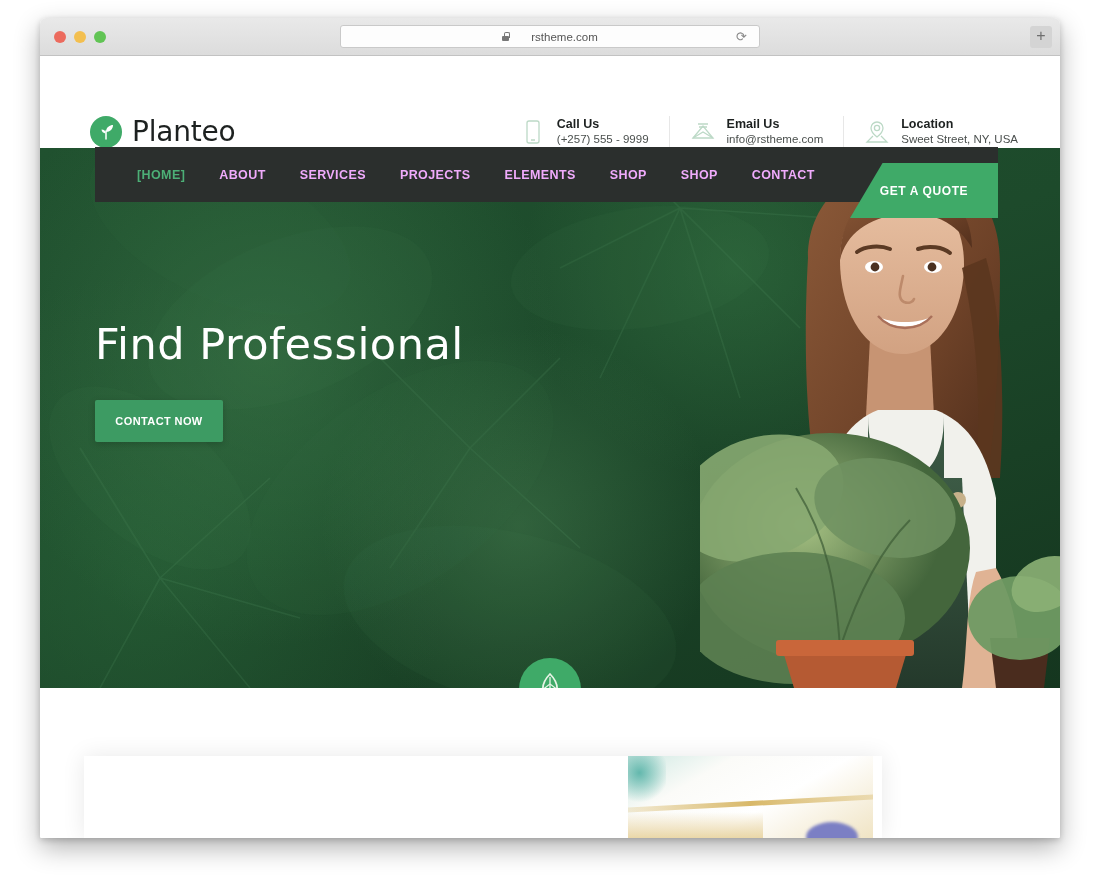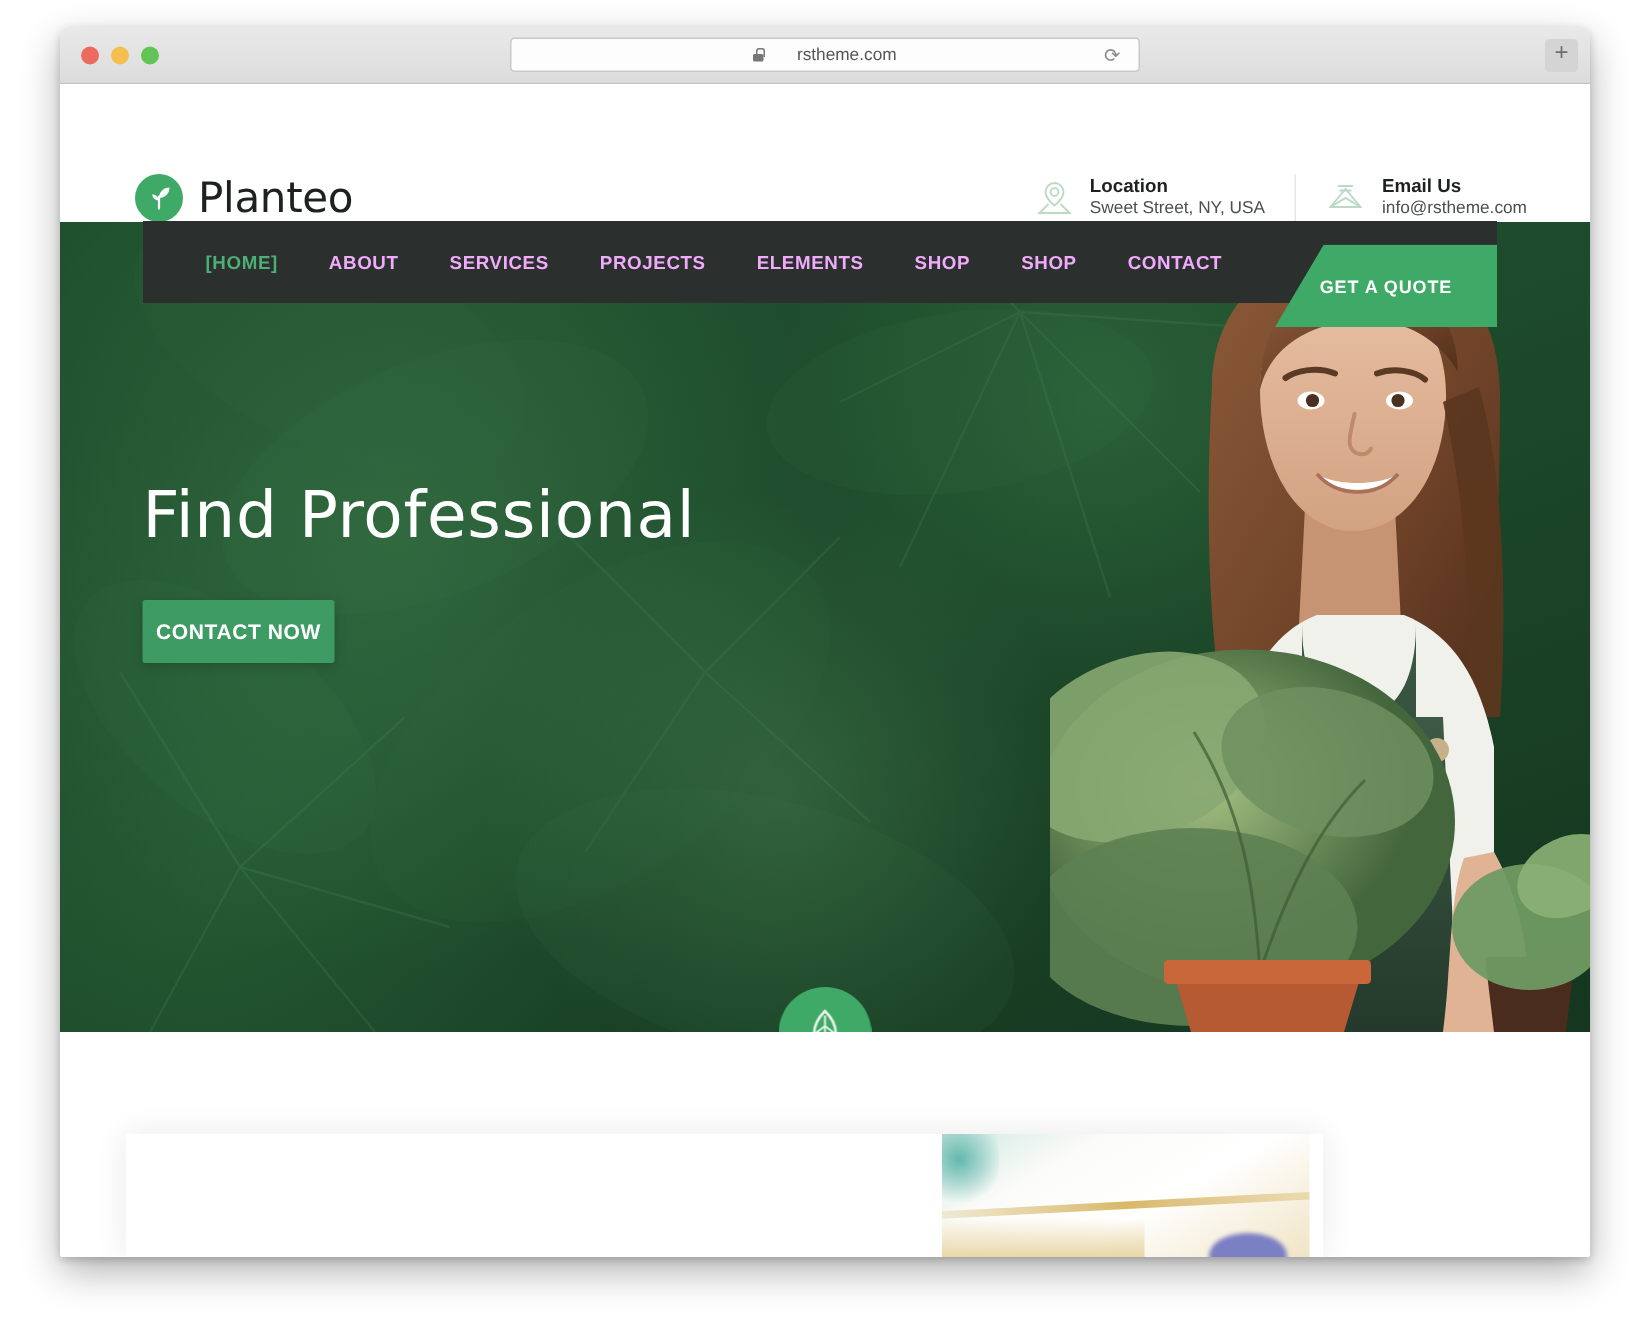--- a/index.html
+++ b/index.html
@@ -157,21 +157,21 @@
   .hero-title {
     font-size: 66px; color: #ffffff; font-weight: bold;
     font-family: "DejaVu Sans", sans-serif; letter-spacing: 2px;
     line-height: 1.05; margin-top: 6px;
   }
   .hero-cta {
     margin-top: 34px;
     display: inline-flex; align-items: center; justify-content: center;
     width: 128px; height: 42px;
     background: #3d9b63;
-    color: #ffffff; font-size: 14px; font-weight: bold; letter-spacing: 0.4px;
+    color: #ffffff; font-size: 11px; font-weight: bold; letter-spacing: 0.4px;
     border-radius: 2px;
     box-shadow: 0 2px 7px rgba(0,0,0,0.18);
   }
 
   .leaf-badge {
     position: absolute; left: 50%; transform: translateX(-50%);
     bottom: -32px;
     width: 62px; height: 62px; border-radius: 50%;
     background: #3faa68;
     display: flex; align-items: center; justify-content: center;
@@ -243,47 +243,59 @@
             <path d="M10 17 V9" stroke="#fff" stroke-width="1.5" fill="none" stroke-linecap="round"></path>
             <path d="M10 10 C10 5,14 3,17 3 C17 7,14 10,10 10 Z" fill="#fff"></path>
             <path d="M9.6 11.5 C7.5 11.5,5.5 9.8,5.5 7.6 C8 7.6,9.8 9.2,9.6 11.5 Z" fill="#fff"></path>
           </svg>
         </span>
         <span class="logo-text">Planteo</span>
       </div>
 
       <div class="contact-group">
 
-
         <div class="contact-item">
           <span class="contact-icon">
             <svg width="26" height="28" viewBox="0 0 26 28" fill="none" stroke="#bcd9c6" stroke-width="1.3">
-              <path d="M13 4 C16.3 4,19 6.7,19 10 C19 14.5,13 19,13 19 C13 19,7 14.5,7 10 C7 6.7,9.7 4,13 4 Z"></path>
-              <circle cx="13" cy="10" r="2.6"></circle>
-              <path d="M9 18 L3 24 L23 24 L17 18"></path>
+              <rect x="7" y="3" width="12" height="22" rx="2"></rect>
+              <line x1="11" y1="22" x2="15" y2="22"></line>
             </svg>
           </span>
           <span class="contact-txt">
-            <div class="contact-title">Location</div>
-            <div class="contact-sub">Sweet Street, NY, USA</div>
+            <div class="contact-title">Call Us</div>
+            <div class="contact-sub">(+257) 555 - 9999</div>
           </span>
         </div>
 
         <div class="contact-item">
           <span class="contact-icon">
             <svg width="26" height="28" viewBox="0 0 26 28" fill="none" stroke="#bcd9c6" stroke-width="1.3">
               <path d="M3 20 L13 8 L23 20 Z"></path>
               <path d="M3 20 L13 14 L23 20"></path>
               <line x1="8" y1="6" x2="18" y2="6"></line>
               <line x1="9" y1="9" x2="17" y2="9"></line>
             </svg>
           </span>
           <span class="contact-txt">
             <div class="contact-title">Email Us</div>
             <div class="contact-sub">info@rstheme.com</div>
+          </span>
+        </div>
+
+        <div class="contact-item">
+          <span class="contact-icon">
+            <svg width="26" height="28" viewBox="0 0 26 28" fill="none" stroke="#bcd9c6" stroke-width="1.3">
+              <path d="M13 4 C16.3 4,19 6.7,19 10 C19 14.5,13 19,13 19 C13 19,7 14.5,7 10 C7 6.7,9.7 4,13 4 Z"></path>
+              <circle cx="13" cy="10" r="2.6"></circle>
+              <path d="M9 18 L3 24 L23 24 L17 18"></path>
+            </svg>
+          </span>
+          <span class="contact-txt">
+            <div class="contact-title">Location</div>
+            <div class="contact-sub">Sweet Street, NY, USA</div>
           </span>
         </div>
 
       </div>
     </div>
 
     <div class="navwrap">
       <nav class="navbar">
         <div class="menu">
           <a class="menu-item active">[HOME]</a>

